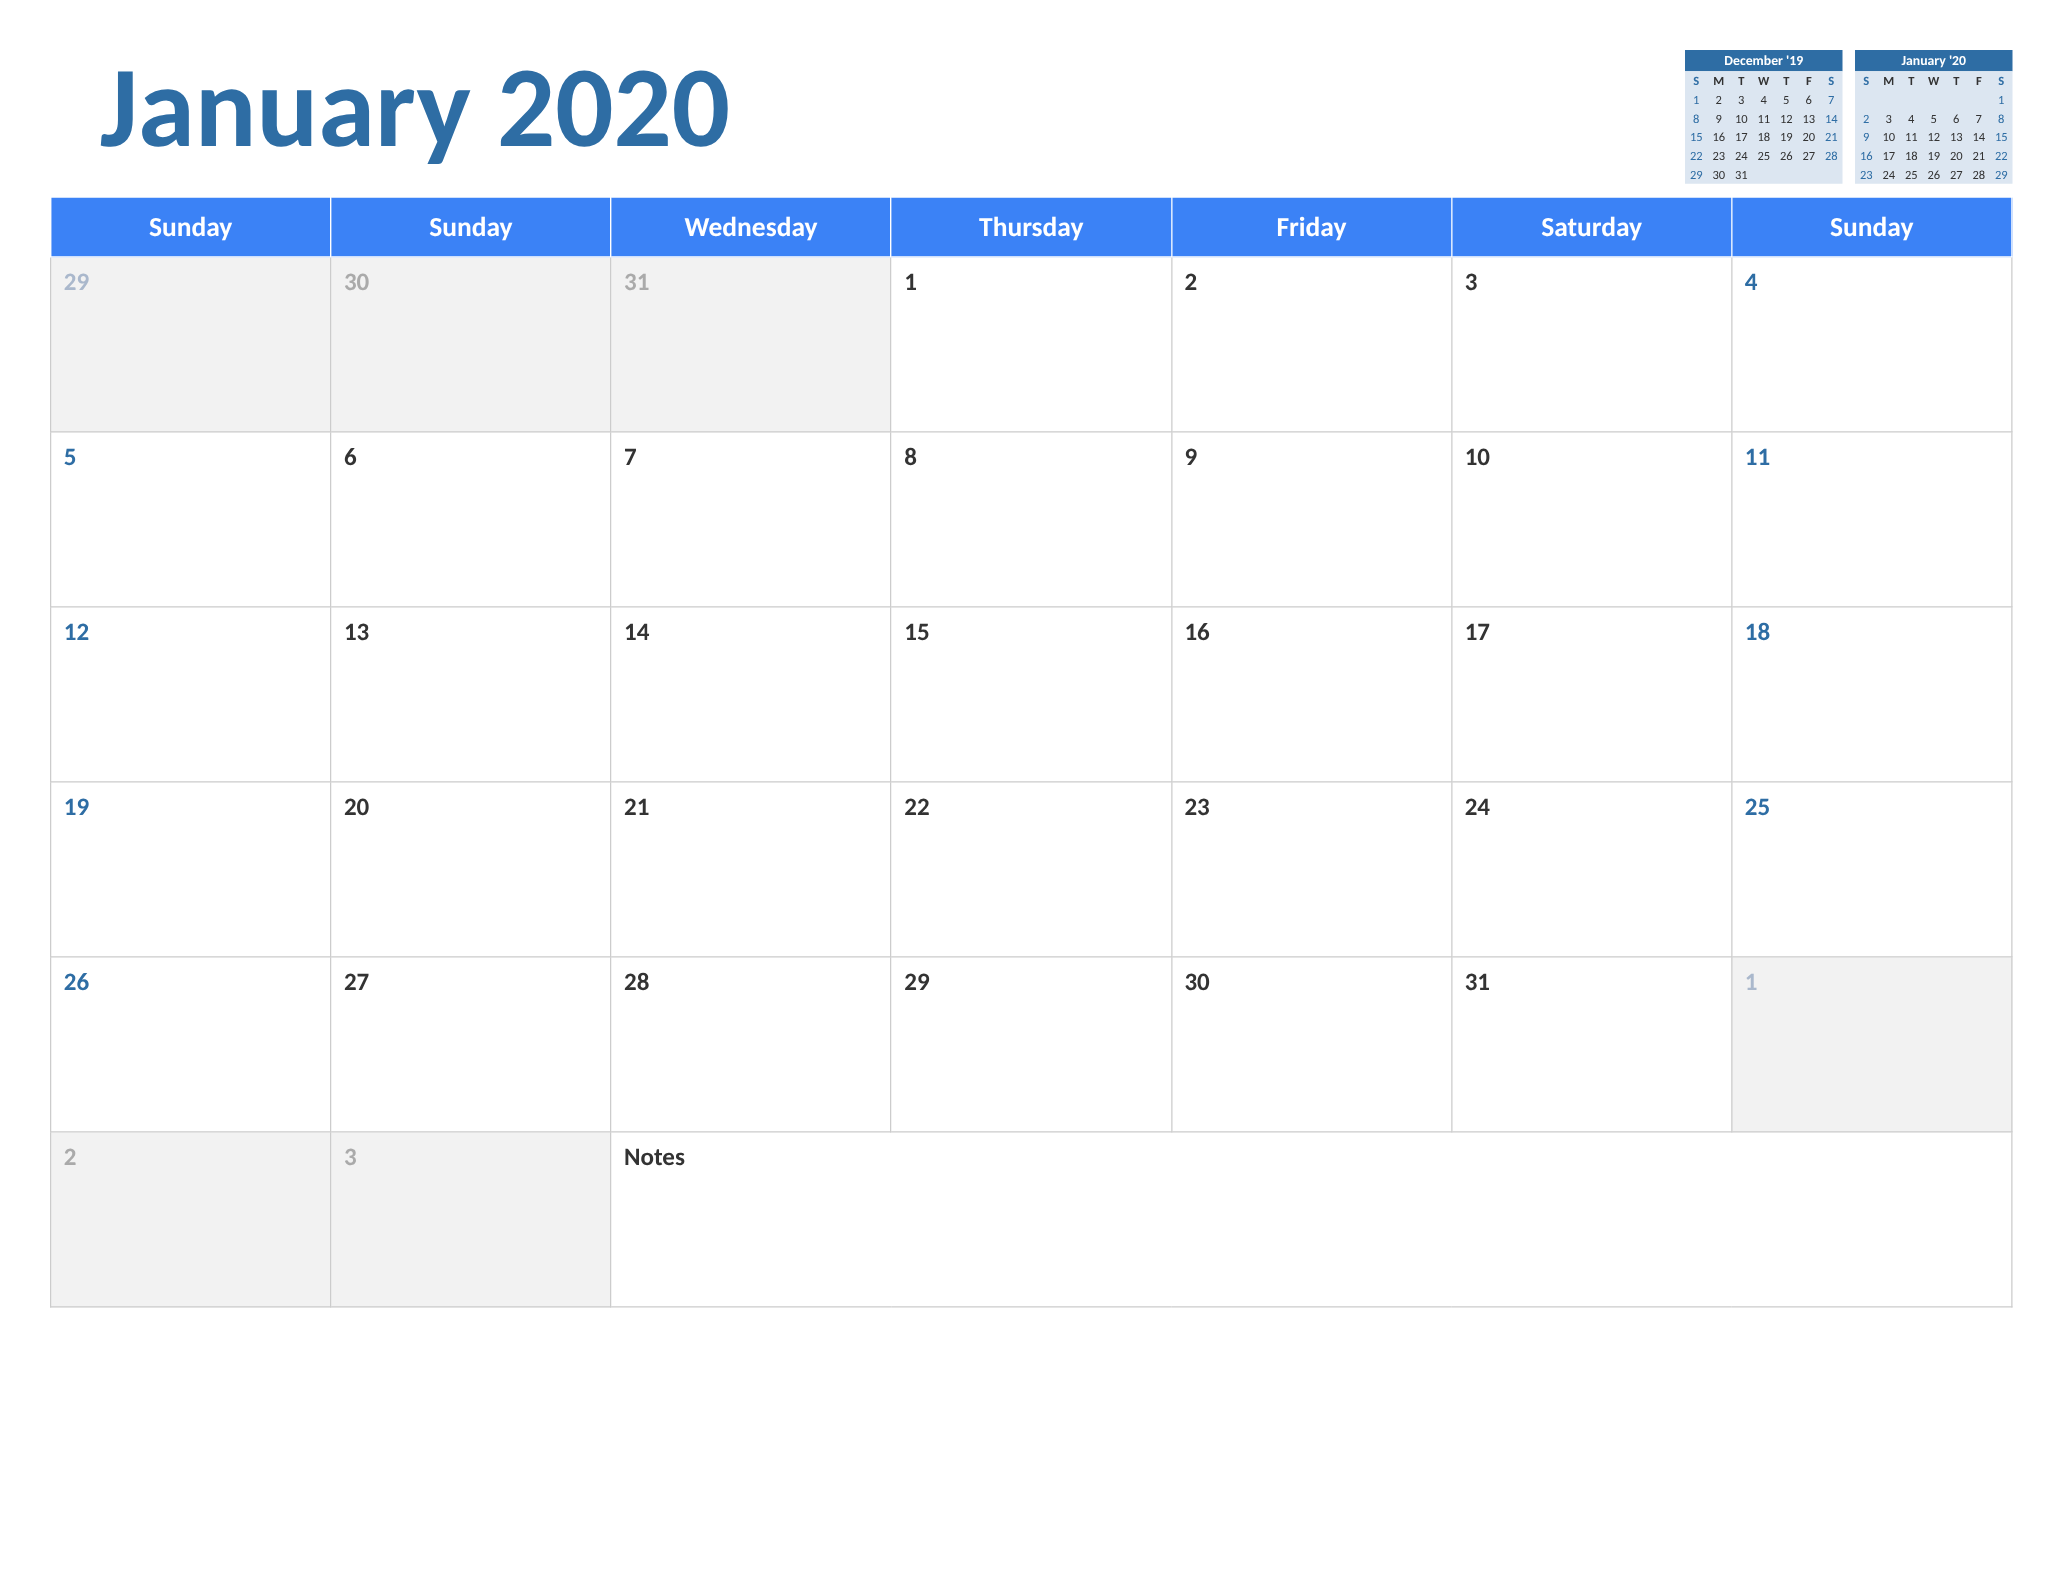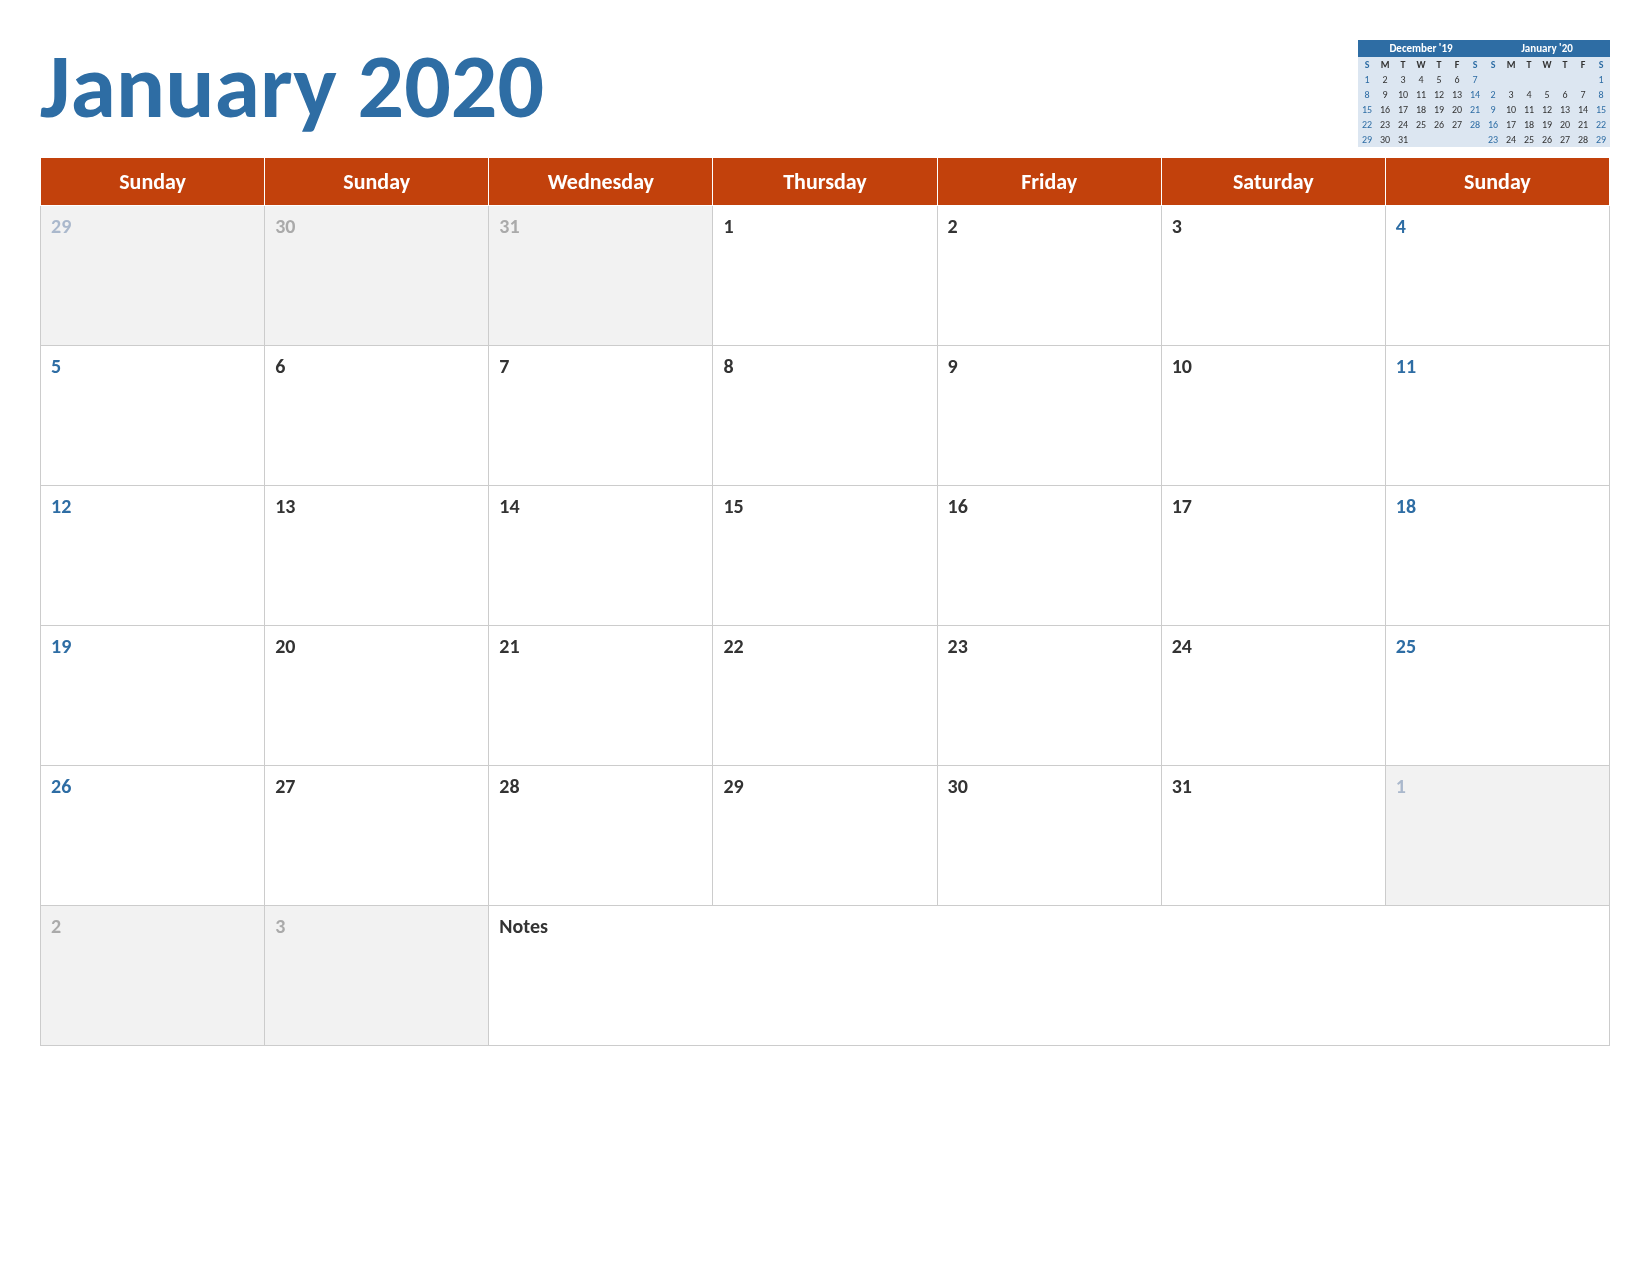--- a/index.html
+++ b/index.html
@@ -17,24 +17,26 @@
       justify-content: space-between;
       margin-bottom: 10px;
     }
 
     .main-title {
       font-size: 92px;
       font-weight: bold;
       color: #2E6DA4;
       line-height: 1;
       padding-top: 10px;
+      margin-left: 40px;
     }
 
     .mini-calendars {
       display: flex;
+      gap: 10px;
       margin-top: 10px;
     }
 
     .mini-cal {
       font-size: 11px;
       color: #333;
     }
 
     .mini-cal-header {
       background: #2E6DA4;
@@ -65,21 +67,21 @@
     }
 
     
     .calendar {
       width: 100%;
       border-collapse: collapse;
       margin-top: 5px;
     }
 
     .calendar thead th {
-      background: #c2410c;
+      background: #3b82f6;
       color: #fff;
       font-weight: bold;
       font-size: 22px;
       padding: 10px 0;
       text-align: center;
       border: 1px solid #fff;
     }
 
     .calendar tbody td {
       border: 1px solid #ccc;

